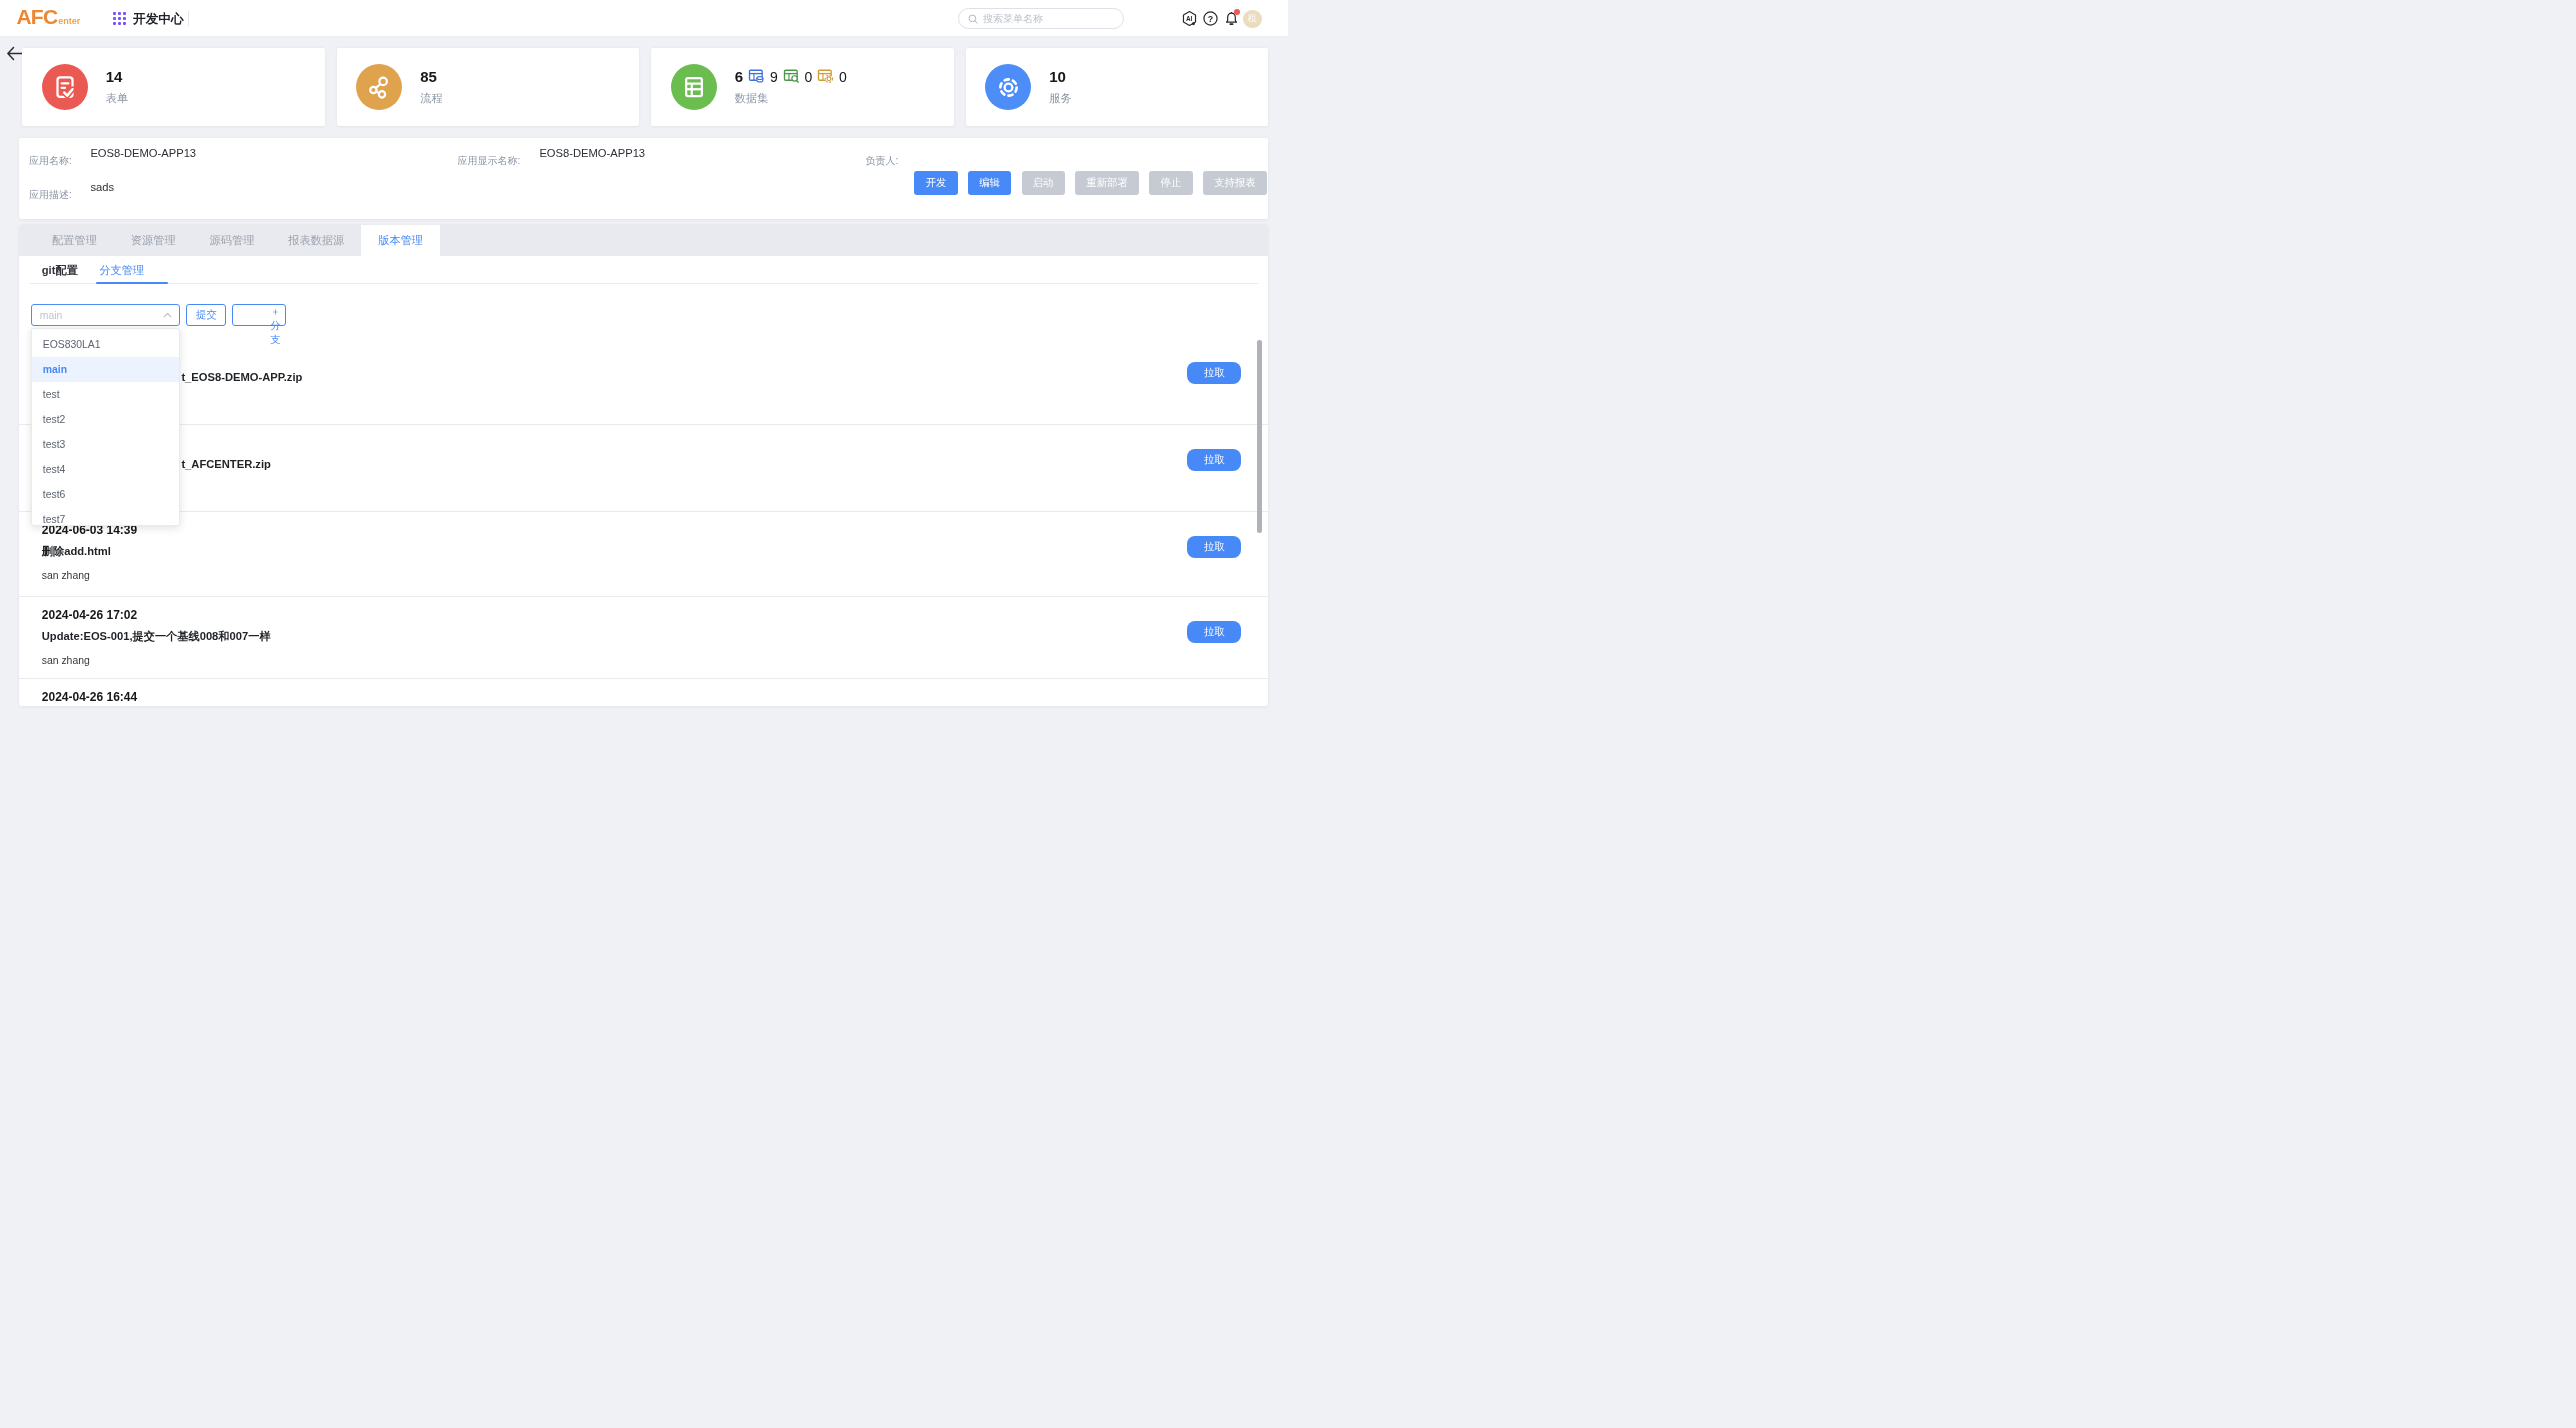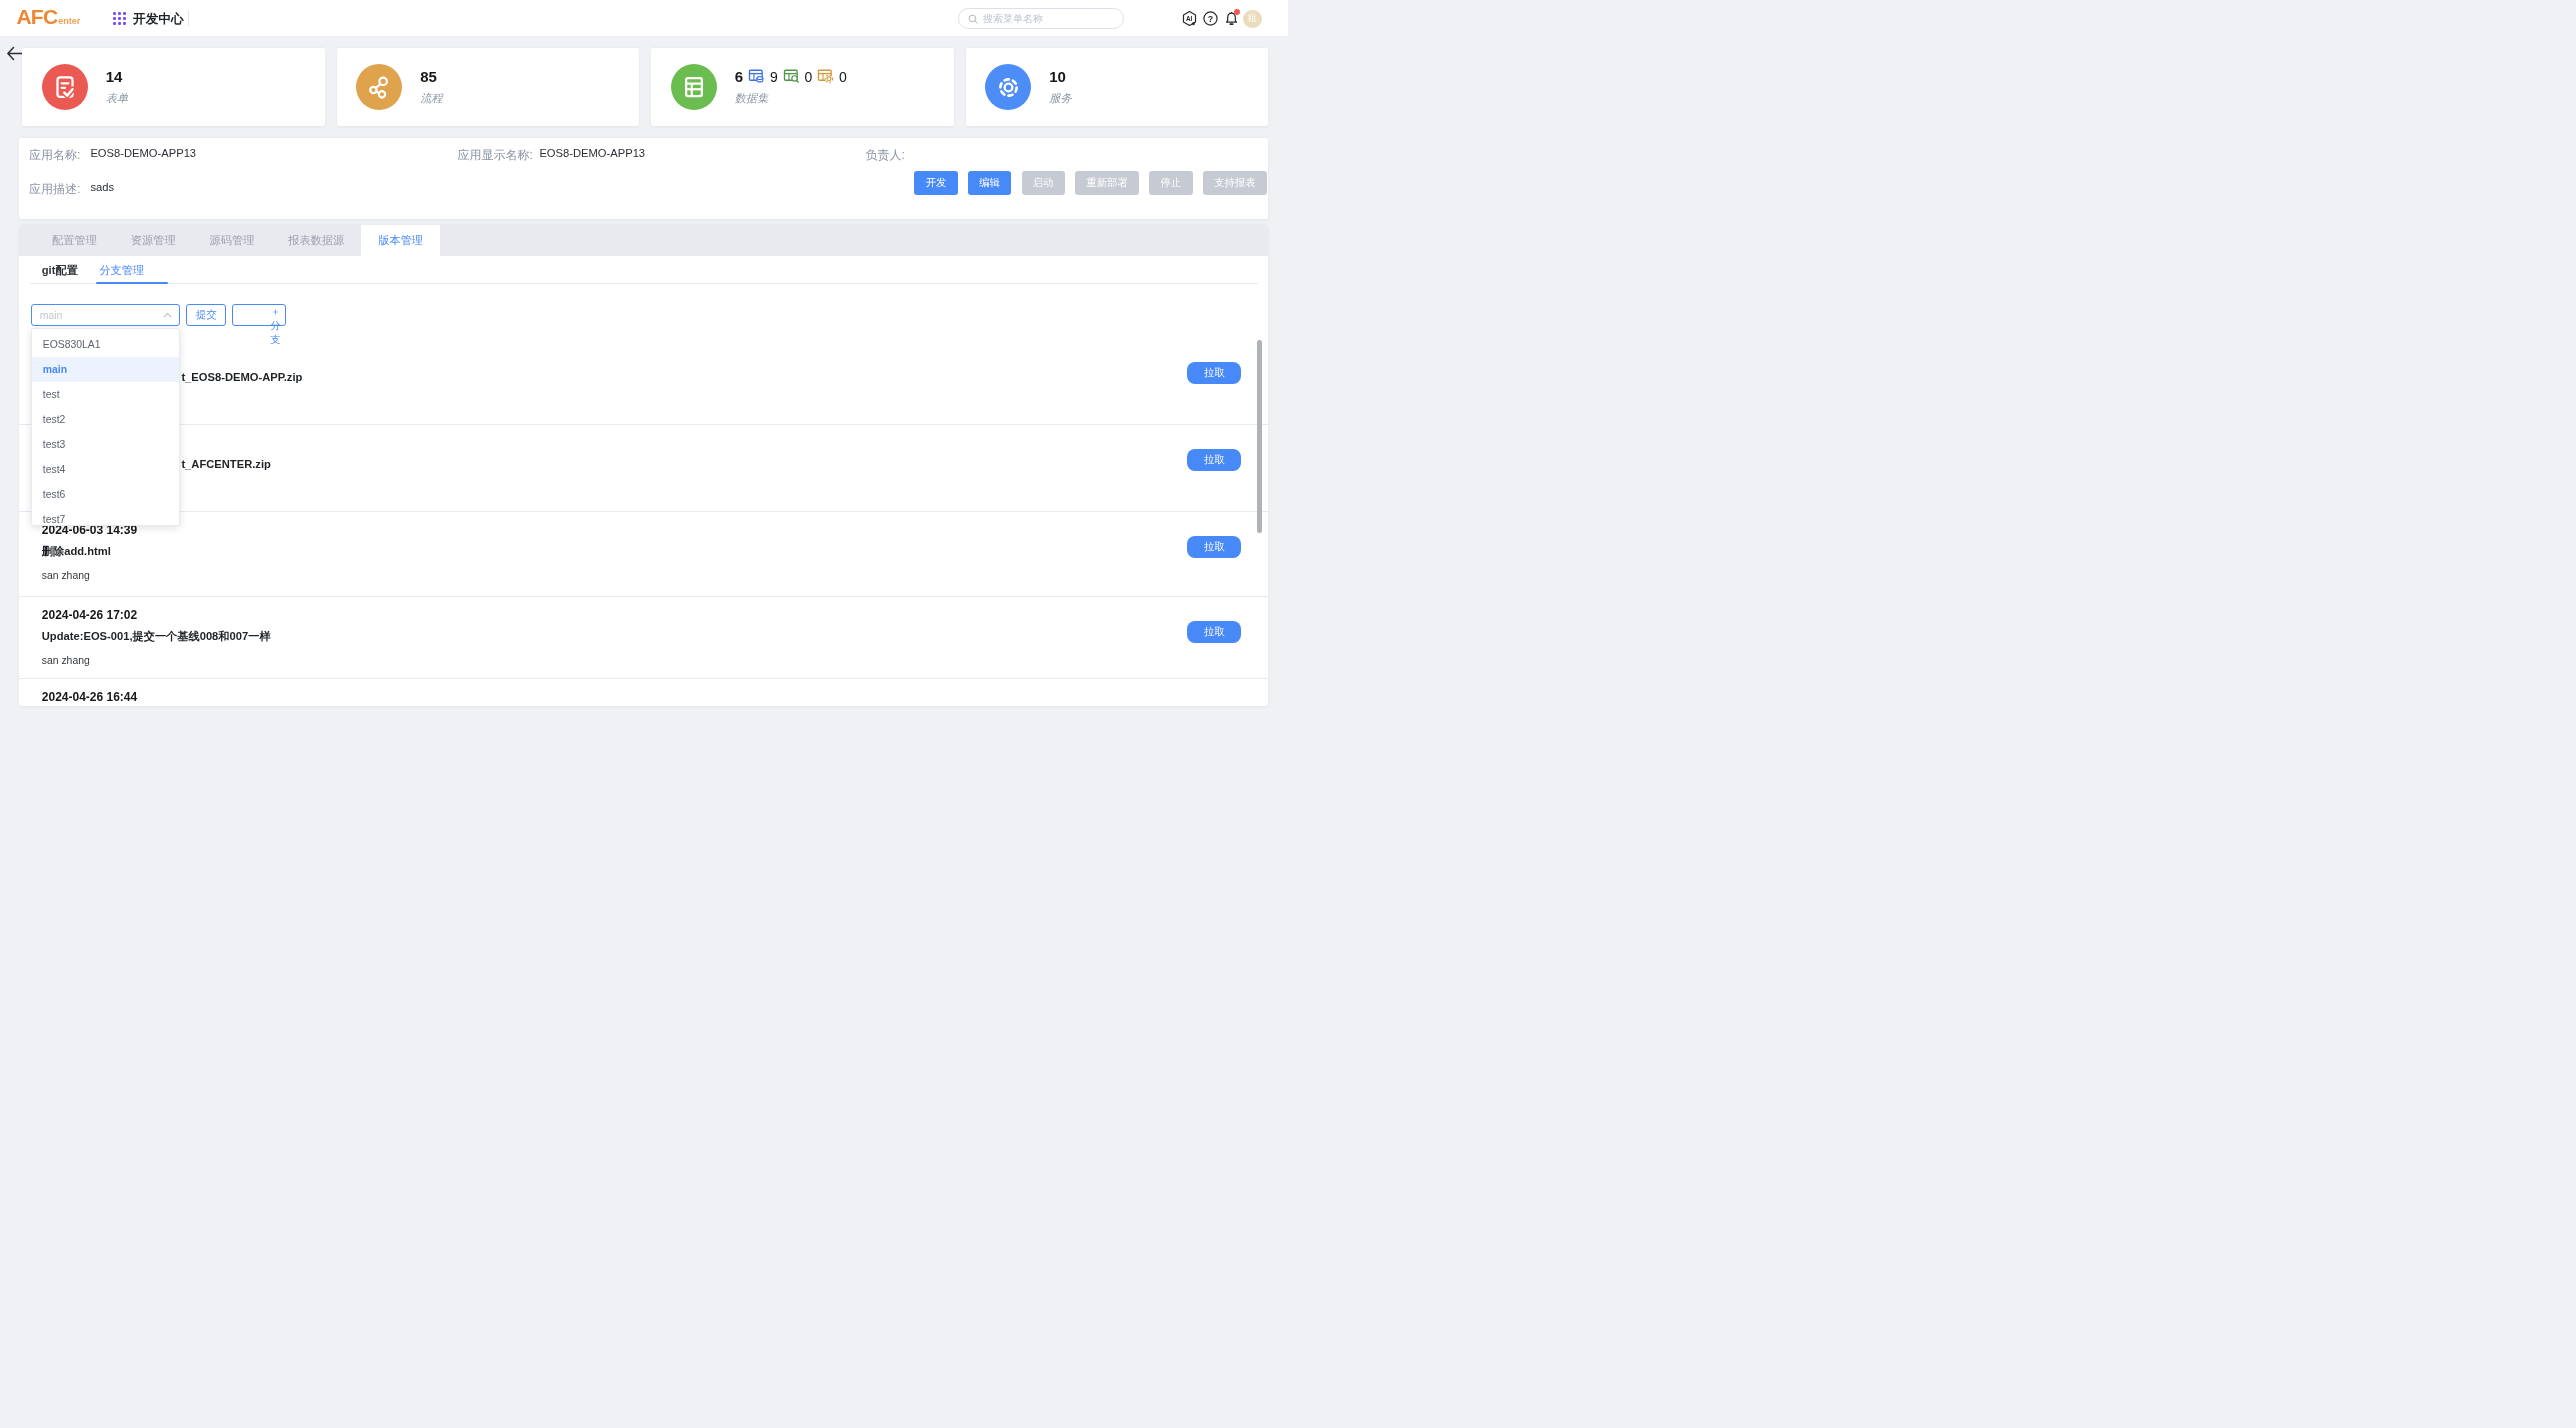--- a/index.html
+++ b/index.html
@@ -24,27 +24,27 @@
 
   
   .back-arrow { position:absolute; left:6px; top:46px; width:18px; height:15px; cursor:pointer; }
 
   
   .stats { position:absolute; left:22.4px; top:48px; width:1246px; height:78px; display:grid; grid-template-columns:repeat(4,1fr); gap:12px; }
   .stat-card { background:#fff; border-radius:2.2px; box-shadow:0 0.7px 3px rgba(0,0,0,.06); display:flex; align-items:center; padding-left:19.4px; }
   .stat-icon { width:46px; height:46px; border-radius:50%; flex:none; display:flex; align-items:center; justify-content:center; }
   .stat-text { margin-left:18px; }
   .stat-num { font-size:15px; font-weight:bold; color:#17181A; }
-  .stat-label { font-size:11.2px; color:#8C96A5; margin-top:6px;font-style:italic; }
+  .stat-label { font-size:11.2px; color:#8C96A5; margin-top:6px; }
   .badge-row { display:flex; align-items:center; gap:5.2px; }
   .badge-row .mini-num { font-size:14px; color:#17181A; }
 
   
   .app-card { position:absolute; left:19.4px; top:138px; width:1249px; height:81px; background:#fff; border-radius:2.2px; box-shadow:0 0.7px 3px rgba(0,0,0,.06); }
-  .f-label { color:#8A93A3; font-size:12px; }
+  .f-label { color:#8A93A3; font-size:10px;margin-top:7px; }
   .f-value { color:#2B2F36; font-size:11.2px; }
   .row1 { position:absolute; top:9px; left:0; width:100%; height:15px; }
   .row1 .p1 { position:absolute; left:9.7px; } .row1 .v1 { position:absolute; left:71px; }
   .row1 .p2 { position:absolute; left:438px; } .row1 .v2 { position:absolute; left:520px; }
   .row1 .p3 { position:absolute; left:846px; }
   .row2 { position:absolute; top:43px; left:0; width:100%; height:15px; }
   .row2 .p1 { position:absolute; left:9.7px; } .row2 .v1 { position:absolute; left:71px; }
   .btn-group { position:absolute; right:1.5px; top:33px; display:flex; gap:10.4px; }
   .abtn { height:24px; padding:0 11.2px; border:none; border-radius:3px; color:#fff; font-size:10.4px; cursor:pointer; font-family:"Liberation Sans", sans-serif; }
   .abtn.primary { background:#4789F7; }

